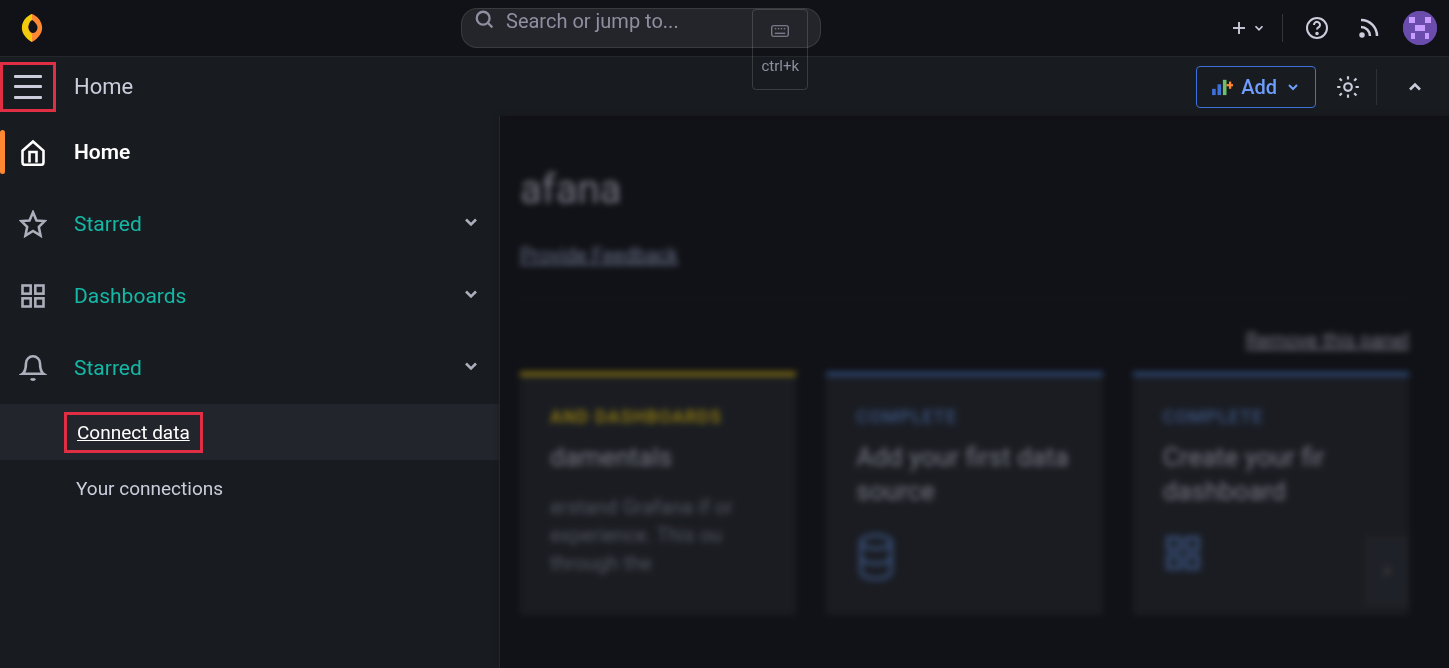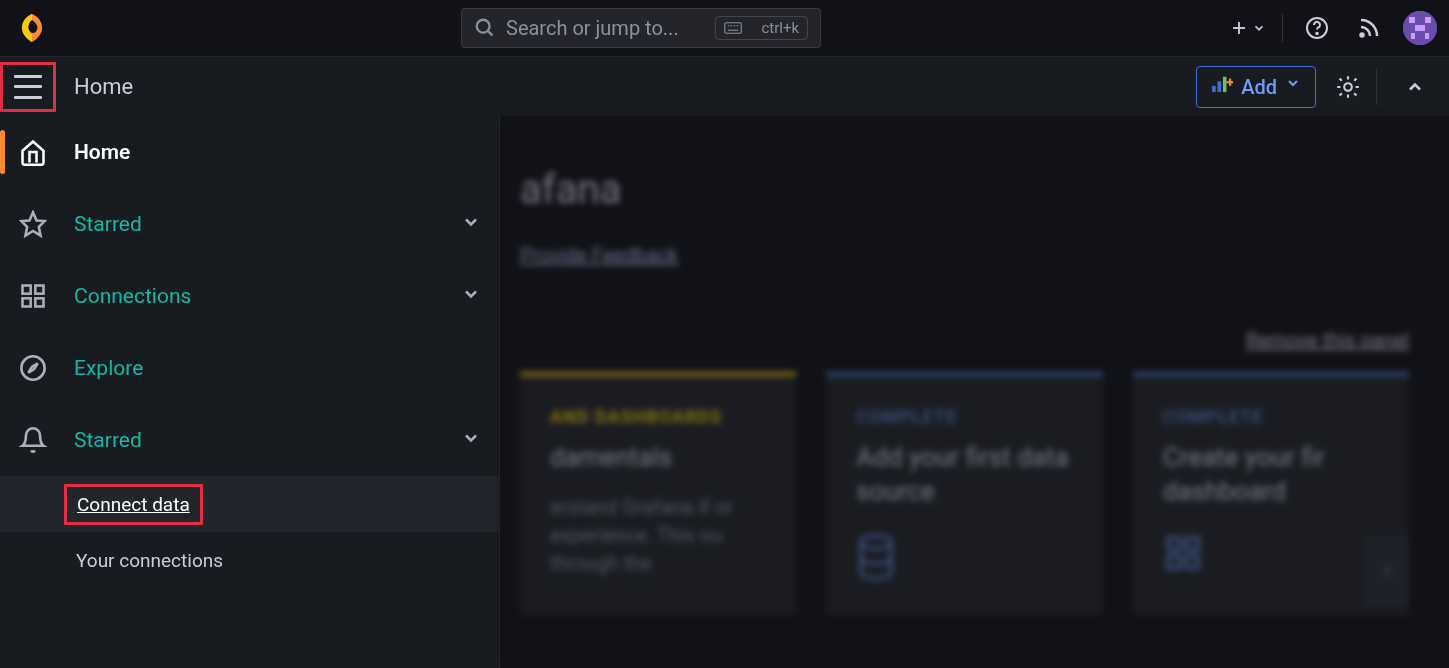--- a/index.html
+++ b/index.html
@@ -25,38 +25,39 @@
   width: 40px;
   height: 40px;
   display: flex;
   align-items: center;
   justify-content: center;
 }
 .topbar-spacer { flex: 1; }
 .search-box {
   background: #24252a;
   border: 1px solid rgba(255,255,255,0.1);
-  border-radius: 4px;
+  border-radius: 16px;
   height: 40px;
   display: flex;
-  align-items: center;
+  align-items: flex-start;
   padding: 0 12px;
   gap: 10px;
   width: 360px;
   color: #8e8fa0;
   font-size: 20px;
 }
 .search-shortcut {
   border: 1px solid rgba(255,255,255,0.15);
   border-radius: 4px;
-  padding: 2px 8px;
+  padding: 14px 8px;
   font-size: 15px;
   display: flex;
   align-items: center;
   gap: 19px;
+  flex-direction: column;
 }
 .topbar-right {
   display: flex;
   align-items: center;
   gap: 16px;
   margin-left: auto;
 }
 .topbar-icon {
   width: 36px;
   height: 36px;
@@ -115,21 +116,21 @@
   color: #ccccdc;
   margin-left: 18px;
 }
 .headerbar-spacer { flex: 1; }
 .add-btn {
   border: 1.5px solid #3d71d9;
   color: #6e9fff;
   border-radius: 4px;
   padding: 8px 14px;
   display: flex;
-  align-items: flex-start;
+  align-items: center;
   gap: 8px;
   font-size: 20px;
   font-weight: 500;
 }
 .header-icon {
   width: 44px;
   height: 44px;
   display: flex;
   align-items: center;
   justify-content: center;
@@ -466,37 +467,28 @@
 
     <div class="nav-item">
       <span class="nav-icon">
         <svg width="28" height="28" viewBox="0 0 24 24" fill="none" stroke="currentColor" stroke-width="2.2">
           <rect x="3" y="3" width="7" height="7"></rect>
             <rect x="14" y="3" width="7" height="7"></rect>
             <rect x="3" y="14" width="7" height="7"></rect>
             <rect x="14" y="14" width="7" height="7"></rect>
         </svg>
       </span>
-      <span>Connections</span>
+      <span>Dashboards</span>
       <span class="nav-chevron">
         <svg width="20" height="20" viewBox="0 0 24 24" fill="none" stroke="currentColor" stroke-width="3">
             <polyline points="6 9 12 15 18 9"></polyline>
           </svg>
       </span>
     </div>
 
-    <div class="nav-item">
-      <span class="nav-icon">
-        <svg width="28" height="28" viewBox="0 0 24 24" fill="none" stroke="currentColor" stroke-width="2.2">
-          <circle cx="12" cy="12" r="10"></circle>
-            <polygon points="16 8 13 13 8 16 11 11"></polygon>
-        </svg>
-      </span>
-      <span>Explore</span>
-    </div>
 
     <div class="nav-item">
       <span class="nav-icon">
         <svg width="28" height="28" viewBox="0 0 24 24" fill="none" stroke="currentColor" stroke-width="2.2">
           <path d="M18 8a6 6 0 10-12 0c0 7-3 9-3 9h18s-3-2-3-9"></path>
             <path d="M13.7 21a2 2 0 01-3.4 0"></path>
         </svg>
       </span>
       <span>Starred</span>
       <span class="nav-chevron">

